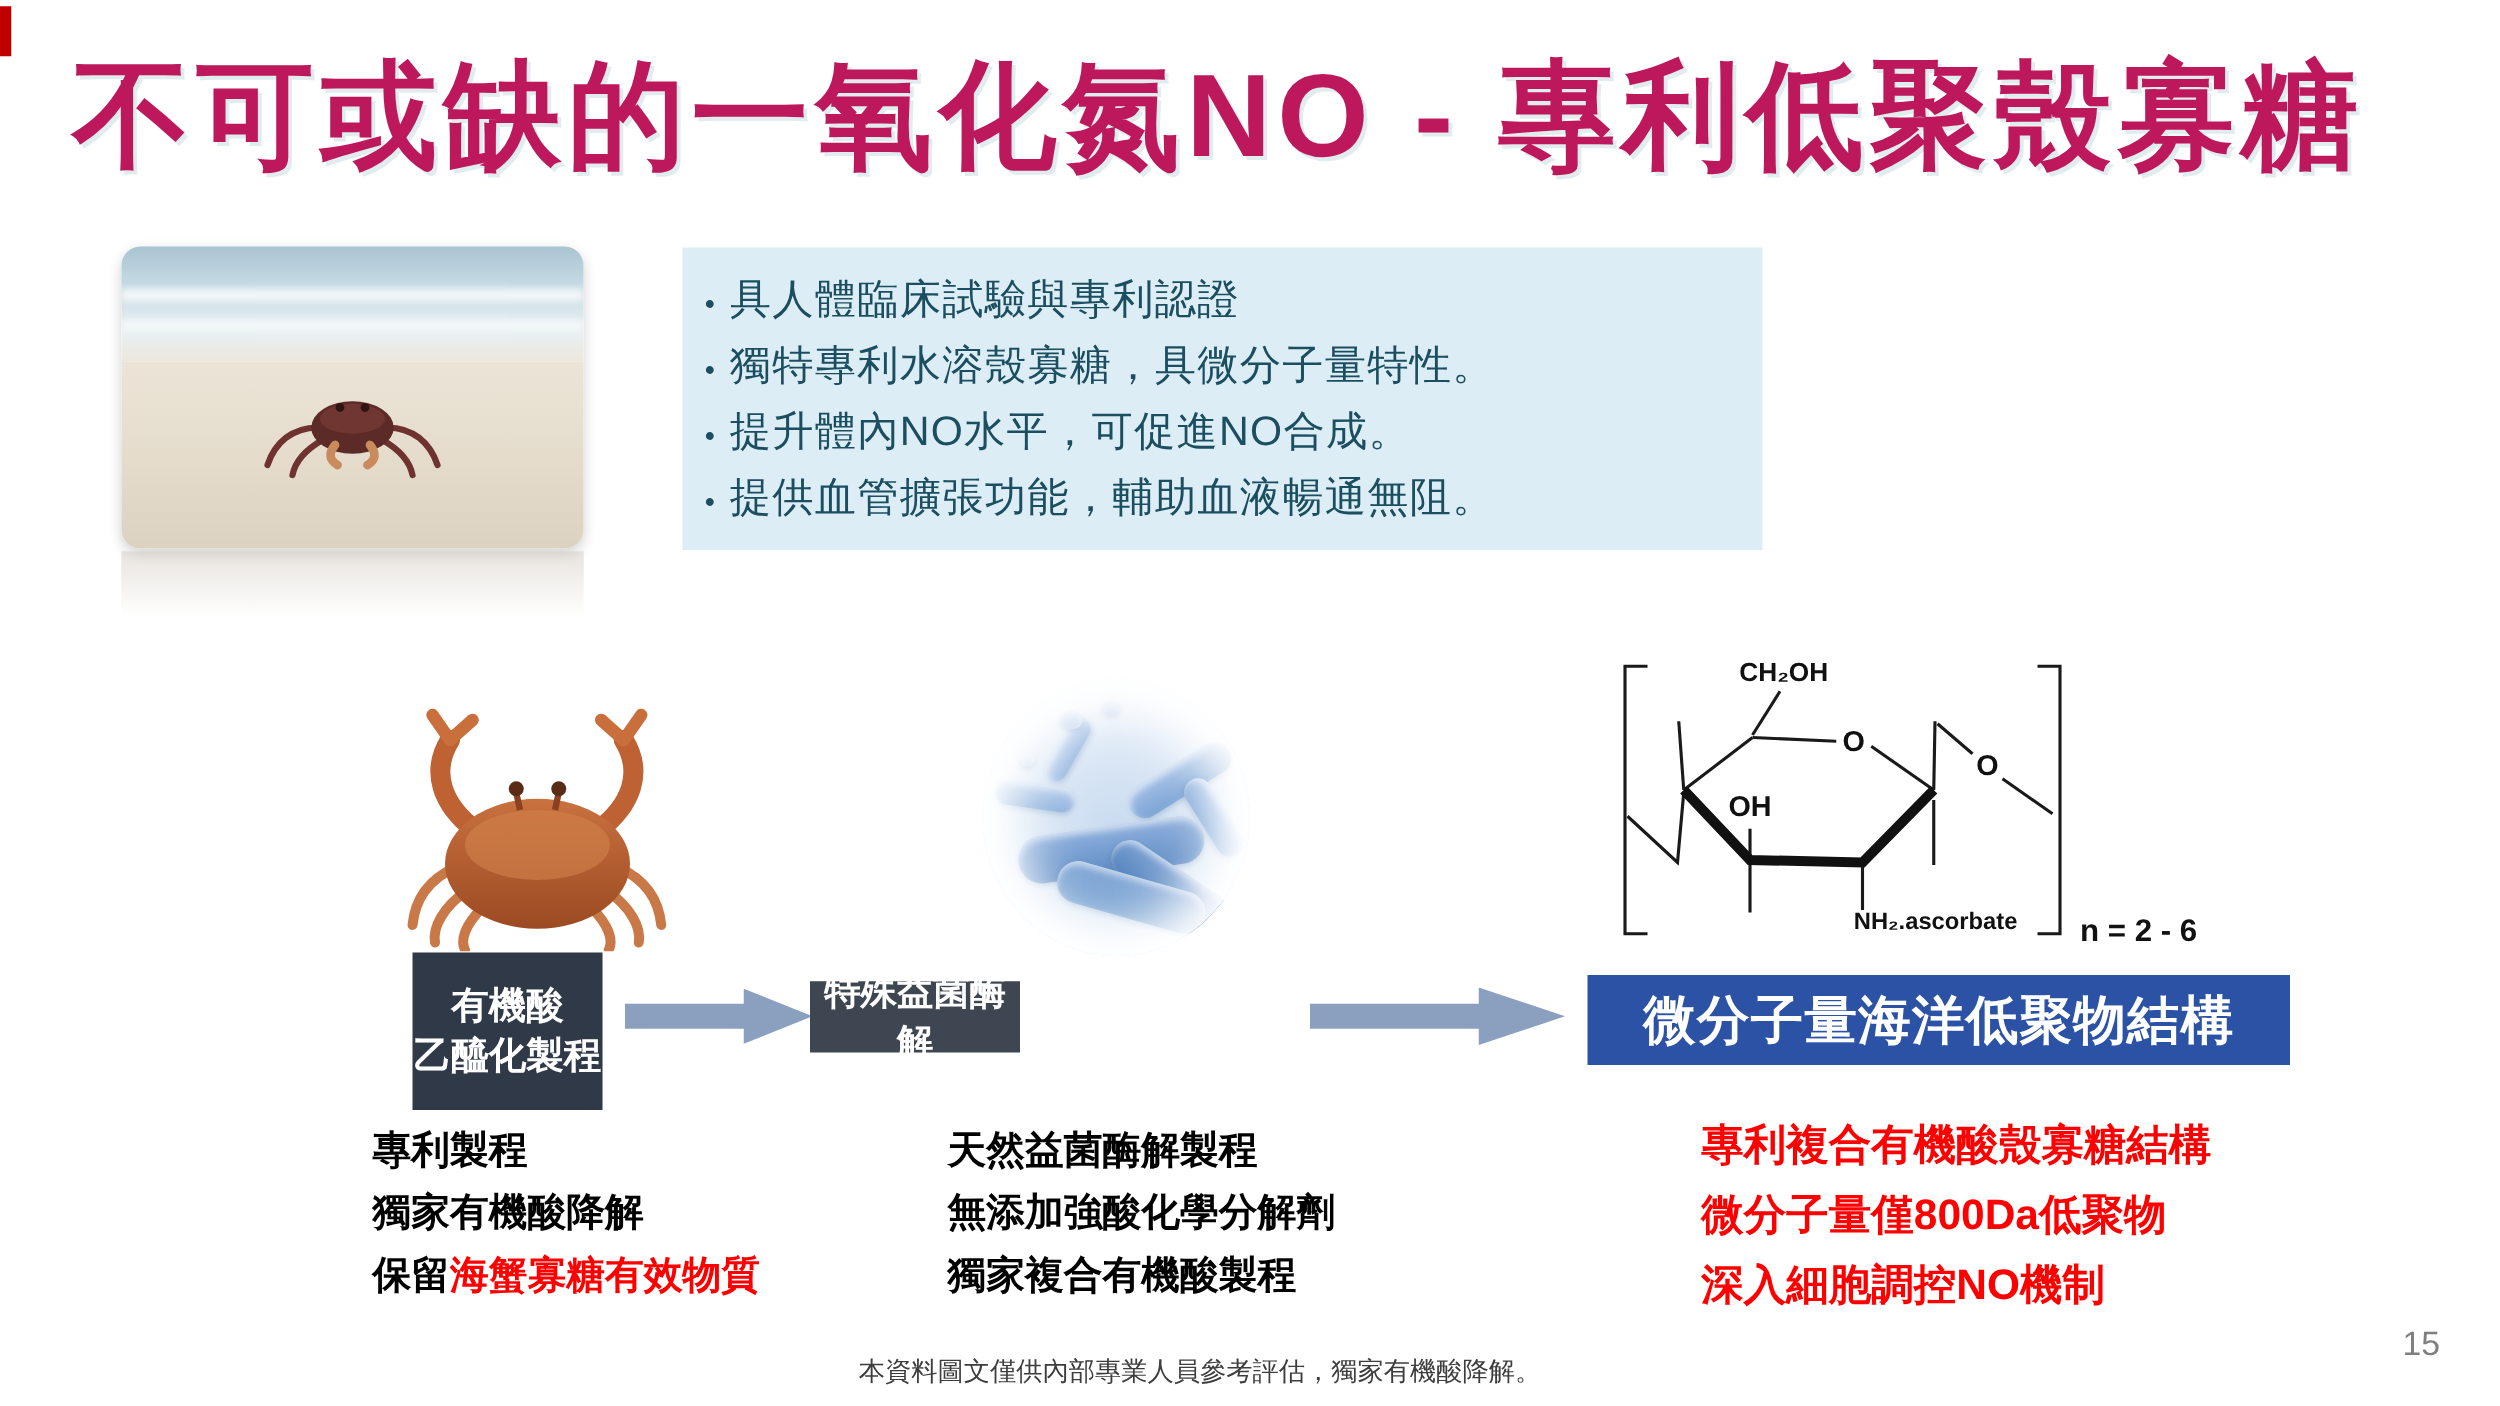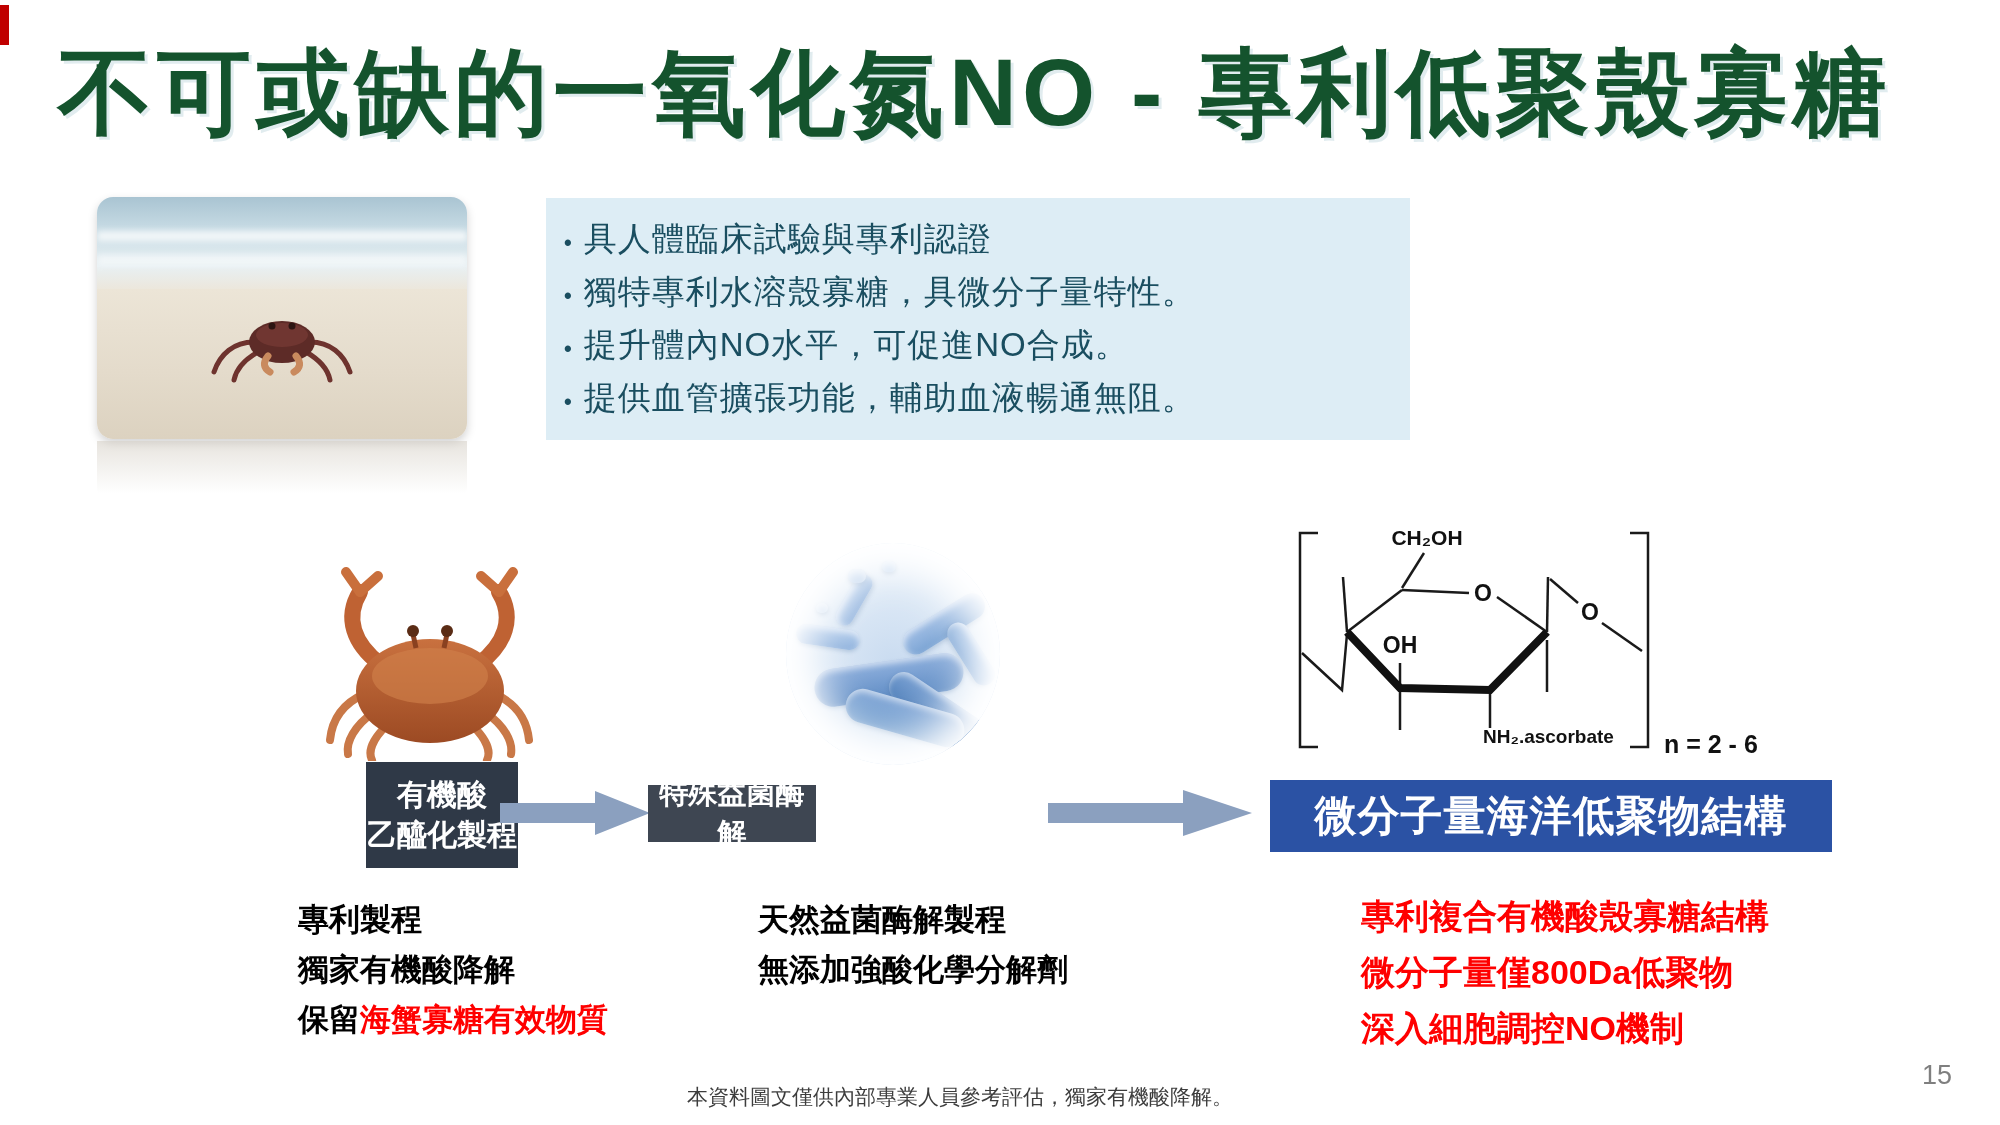--- a/index.html
+++ b/index.html
@@ -4,21 +4,21 @@
 <style>
   html,body{margin:0;padding:0;background:#fff;}
   .slide{
     position:relative;width:2000px;height:1125px;background:#fff;overflow:hidden;
     font-family:"Liberation Sans","DejaVu Sans",sans-serif;
   }
   
   .red-mark{position:absolute;left:0;top:5px;width:9px;height:40px;background:#c00000;}
   .title{
     position:absolute;left:58px;top:30px;margin:0;width:1900px;
-    font-size:94px;font-weight:900;letter-spacing:5px;color:#14532d;
+    font-size:94px;font-weight:900;letter-spacing:5px;color:#be185d;
     text-shadow:3px 3px 0 rgba(170,200,210,.35);white-space:nowrap;
   }
   
   .beach{position:absolute;left:97px;top:197px;width:370px;height:242px;border-radius:16px;overflow:hidden;
     box-shadow:0 4px 10px rgba(0,0,0,.18);}
   .beach .sea{position:absolute;left:0;top:0;width:100%;height:92px;
     background:linear-gradient(180deg,#a9c4d2 0%,#c7dbe4 35%,#e8f0f3 75%,#ece7dc 100%);}
   .beach .wave1,.beach .wave2{position:absolute;left:0;width:100%;height:10px;background:#fff;opacity:.75;filter:blur(3px);}
   .beach .wave1{top:34px;} .beach .wave2{top:58px;opacity:.55;}
   .beach .sand{position:absolute;left:0;top:92px;width:100%;height:150px;
@@ -45,21 +45,21 @@
   .rod.r6{width:56px;height:18px;left:40px;top:48px;transform:rotate(-60deg);background:linear-gradient(180deg,#bdd3ee,#9ab9e0);}
   .rod.r7{width:112px;height:30px;left:96px;top:152px;transform:rotate(34deg);background:linear-gradient(180deg,#7ea4d5,#5584bd);}
   .rod.d1{width:18px;height:14px;left:62px;top:26px;background:#b9d0ec;}
   .rod.d2{width:14px;height:11px;left:96px;top:18px;background:#c4d8f0;}
   .rod.d3{width:12px;height:10px;left:30px;top:60px;background:#cddef2;}
   .bacteria .vignette{position:absolute;inset:0;border-radius:50%;box-shadow:inset 0 0 42px 26px #fff;}
   .chem{position:absolute;left:1286px;top:503px;}
   
   .pbox{position:absolute;display:flex;align-items:center;justify-content:center;text-align:center;
     color:#fff;font-weight:800;}
-  .pbox1{left:330px;top:762px;width:152px;height:106px;background:#2f3947;font-size:30px;line-height:1.35;margin-left:36px;}
+  .pbox1{left:330px;top:762px;width:152px;height:126px;background:#2f3947;font-size:30px;line-height:1.35;}
   .pbox2{left:648px;top:785px;width:168px;height:57px;background:#3e4652;font-size:29px;}
   .pbox3{left:1270px;top:780px;width:562px;height:72px;background:#2b52a4;font-size:42px;letter-spacing:1px;}
   .arrow{position:absolute;}
   
   .col{position:absolute;font-size:31px;font-weight:800;color:#000;line-height:50px;white-space:nowrap;}
   .col1{left:298px;top:895px;}
   .col2{left:758px;top:895px;}
   .col3{left:1345px;top:888px;color:#ff0000;font-size:34px;line-height:56px;margin-left:16px;}
   .red-text{color:#ff0000;margin-top:18px;}
   
@@ -228,20 +228,21 @@
     <div>專利製程</div>
     <div>獨家有機酸降解</div>
     <div>
       <span>保留</span><span class="red-text">海蟹寡糖有效物質</span>
     </div>
   </div>
 
   <div class="col col2">
     <div>天然益菌酶解製程</div>
     <div>無添加強酸化學分解劑</div>
+    <div>獨家複合有機酸製程</div>
   </div>
 
   <div class="col col3">
     <div>專利複合有機酸殼寡糖結構</div>
     <div>微分子量僅800Da低聚物</div>
     <div>深入細胞調控NO機制</div>
   </div>
 
   <div class="footer">本資料圖文僅供內部專業人員參考評估，獨家有機酸降解。</div>
   <div class="pagenum">15</div>

